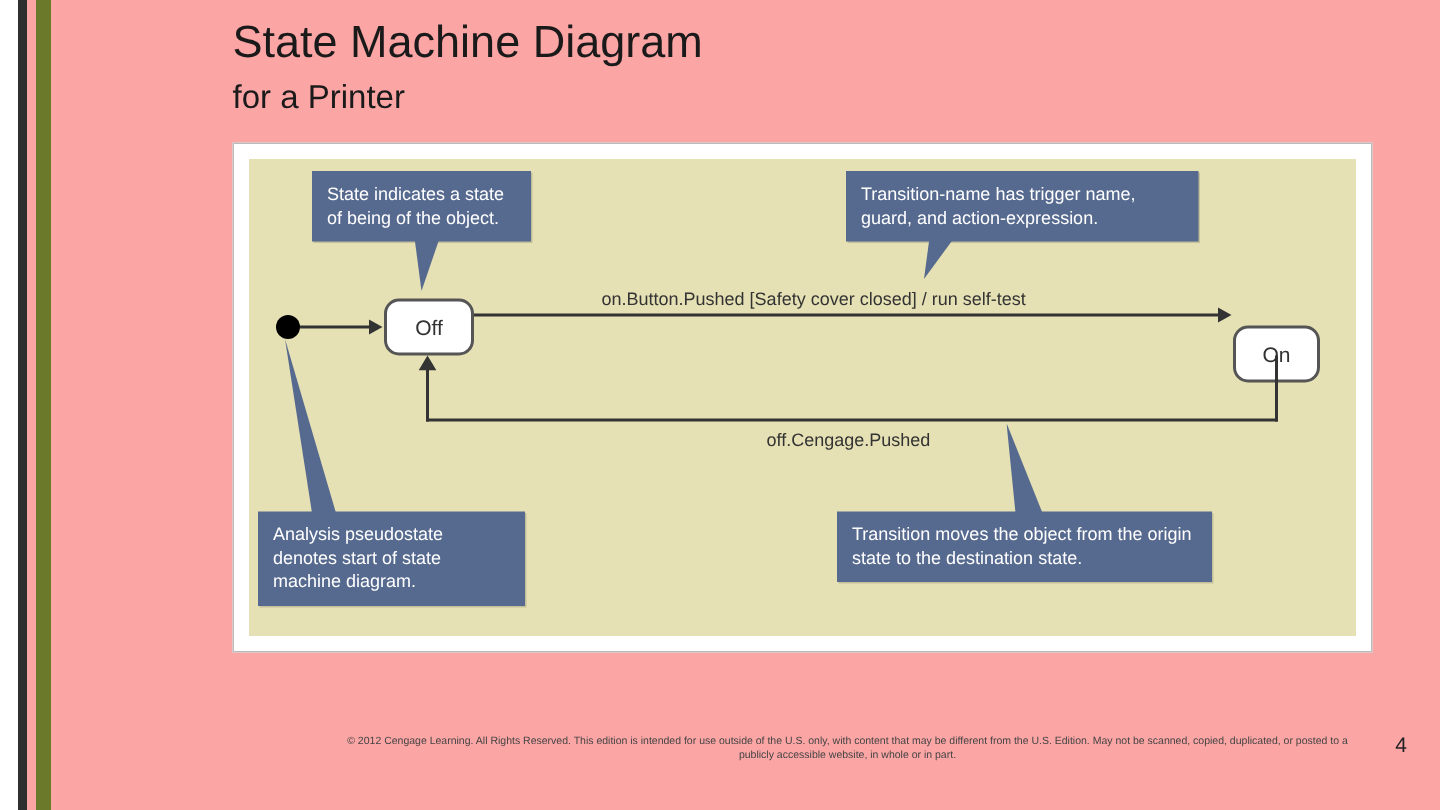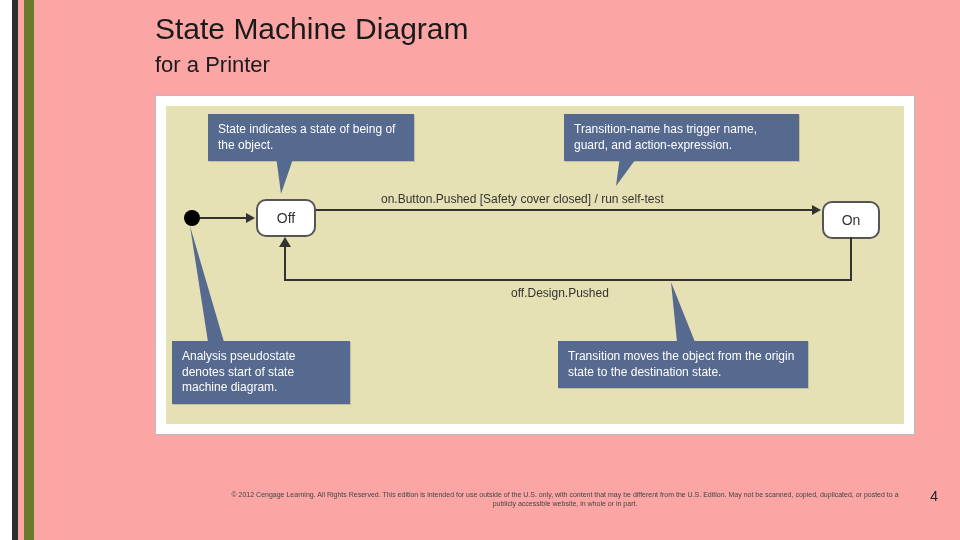--- a/index.html
+++ b/index.html
@@ -79,50 +79,50 @@
 <div class="slide">
   <div class="side-bar"></div>
   <div class="olive-strip"></div>
 
   <h1 class="title">State Machine Diagram</h1>
   <h2 class="subtitle">for a Printer</h2>
 
   <div class="figure">
     <div class="canvas">
 
-      <div class="callout" style="left:42px; top:8px; width:206px;">State indicates a state of being of the object.</div>
+      <div class="callout" style="left:42px; top:8px; width:146px;">State indicates a state of being of the object.</div>
       <svg style="position:absolute; left:110px; top:50px; width:30px; height:40px;">
         <polygon points="0,0 18,0 5,38" fill="#56698e"></polygon>
       </svg>
 
       <div class="callout" style="left:398px; top:8px; width:235px;">Transition-name has trigger name, guard, and action-expression.</div>
       <svg style="position:absolute; left:450px; top:50px; width:28px; height:32px;">
         <polygon points="4,0 22,0 0,30" fill="#56698e"></polygon>
       </svg>
 
       <div class="pseudo" style="left:18px; top:104px;"></div>
 
       <div class="arrow-line" style="left:34px; top:111px; width:48px;"></div>
       <div class="arrow-head-r" style="left:80px; top:107px;"></div>
 
       <div class="state" style="left:90px; top:93px; width:60px;">Off</div>
 
       <div class="arrow-line" style="left:150px; top:103px; width:498px;"></div>
       <div class="arrow-head-r" style="left:646px; top:99px;"></div>
-      <div class="trans-label" style="left:215px; top:86px;">on.Button.Pushed [Safety cover closed] / run self-test</div>
+      <div class="trans-label" style="left:235px; top:86px;">on.Button.Pushed [Safety cover closed] / run self-test</div>
 
-      <div class="state" style="left:656px; top:95px; width:58px;">On</div>
+      <div class="state" style="left:656px; top:111px; width:58px;">On</div>
 
       <div class="arrow-line-v" style="left:684px; top:131px; height:44px;"></div>
       <div class="arrow-line" style="left:118px; top:173px; width:568px;"></div>
       <div class="arrow-line-v" style="left:118px; top:140px; height:35px;"></div>
       <svg style="position:absolute; left:113px; top:131px; width:12px; height:10px;">
         <polygon points="6,0 0,10 12,10" fill="#333"></polygon>
       </svg>
-      <div class="trans-label" style="left:345px; top:180px;">off.Design.Pushed</div>
+      <div class="trans-label" style="left:345px; top:180px;">off.Cengage.Pushed</div>
 
       <div class="callout" style="left:6px; top:235px; width:178px;">Analysis pseudostate denotes start of state machine diagram.</div>
       <svg style="position:absolute; left:22px; top:120px; width:40px; height:116px;">
         <polygon points="2,0 20,116 36,116" fill="#56698e"></polygon>
       </svg>
 
       <div class="callout" style="left:392px; top:235px; width:250px;">Transition moves the object from the origin state to the destination state.</div>
       <svg style="position:absolute; left:505px; top:176px; width:34px; height:60px;">
         <polygon points="0,0 6,60 24,60" fill="#56698e"></polygon>
       </svg>

